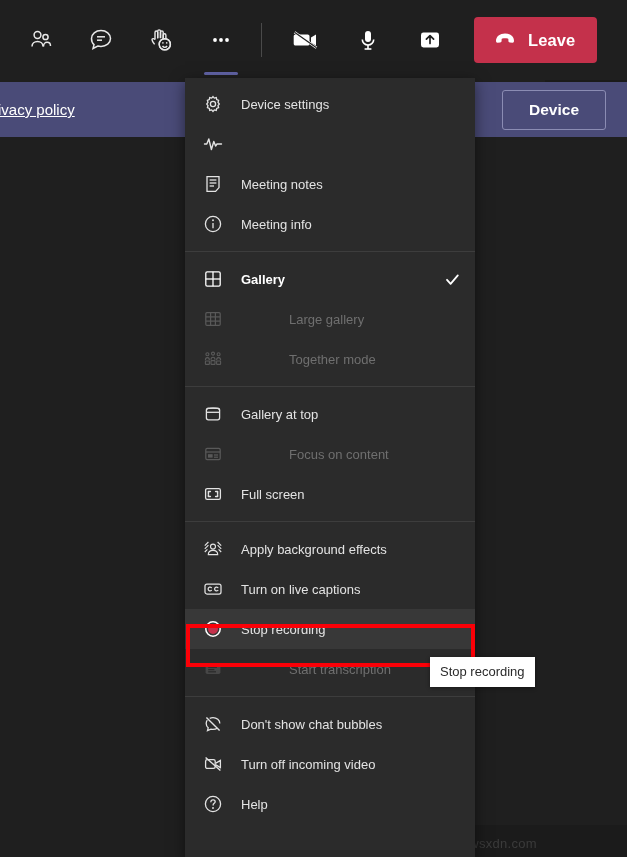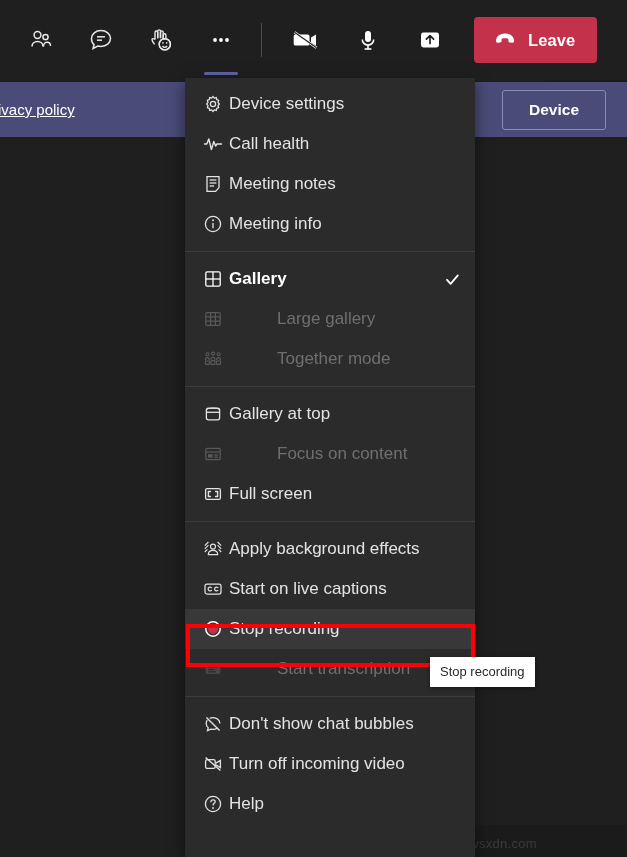--- a/index.html
+++ b/index.html
@@ -72,22 +72,22 @@
     height:40px;
     display:flex; align-items:center;
     padding:0 14px 0 18px;
     cursor:pointer;
   }
   .menu-item .mi-icon {
     width:26px; flex:0 0 26px;
     display:flex; align-items:center; justify-content:flex-start;
   }
   .menu-item .mi-label {
-    flex:1; 
-    font-size:17px; color:#e3e3e3; white-space:nowrap;
+    flex:1; margin-left:12px;
+    font-size:13px; color:#e3e3e3; white-space:nowrap;
   }
   .menu-item .mi-check {
     width:18px; display:flex; align-items:center; justify-content:center;
   }
   .menu-item.disabled { cursor:default;gap:48px; }
   .menu-item.disabled .mi-label { color:#6f6f6f; }
   .menu-item.disabled .mi-icon { opacity:.42; }
   .menu-item.selected .mi-label { color:#ffffff; font-weight:bold; }
   .menu-item.hover { background:#383838; }
   .menu-divider { height:1px; background:#3d3d3d; margin:7px 0 7px 0; }
@@ -253,21 +253,20 @@
       <span class="mi-label">Device settings</span>
       <span class="mi-check"></span>
     </div>
 
     <div class="menu-item">
       <span class="mi-icon">
         <svg width="20" height="20" viewBox="0 0 20 20" fill="none" stroke="#e3e3e3" stroke-width="1.4" stroke-linecap="round" stroke-linejoin="round">
           <path d="M1.5 10h2.3l2-5 2.6 10.5 2.4-8 1.8 4.5 1.4-2h4.5"></path>
         </svg>
       </span>
-      <span class="mi-label">Call health</span>
       <span class="mi-check"></span>
     </div>
 
     <div class="menu-item">
       <span class="mi-icon">
         <svg width="20" height="20" viewBox="0 0 20 20" fill="none" stroke="#e3e3e3" stroke-width="1.3">
           <path d="M4 2.6h12v11l-3.4 3.8H4z"></path>
           <line x1="6.6" y1="6" x2="13.4" y2="6"></line>
           <line x1="6.6" y1="9" x2="13.4" y2="9"></line>
           <line x1="6.6" y1="12" x2="11" y2="12"></line>
@@ -398,21 +397,21 @@
     </div>
 
     <div class="menu-item">
       <span class="mi-icon">
         <svg width="20" height="20" viewBox="0 0 20 20" fill="none" stroke="#e3e3e3" stroke-width="1.25">
           <rect x="2" y="5" width="16" height="10" rx="2"></rect>
           <path d="M8.4 8.6c-.5-.5-1.2-.7-1.9-.5-.9.25-1.4 1-1.4 1.9s.5 1.65 1.4 1.9c.7.2 1.4 0 1.9-.5" stroke-linecap="round"></path>
           <path d="M14.9 8.6c-.5-.5-1.2-.7-1.9-.5-.9.25-1.4 1-1.4 1.9s.5 1.65 1.4 1.9c.7.2 1.4 0 1.9-.5" stroke-linecap="round"></path>
         </svg>
       </span>
-      <span class="mi-label">Start on live captions</span>
+      <span class="mi-label">Turn on live captions</span>
       <span class="mi-check"></span>
     </div>
 
     <div class="menu-item hover">
       <span class="mi-icon">
         <svg width="20" height="20" viewBox="0 0 20 20">
           <circle cx="10" cy="10" r="7.2" fill="none" stroke="#ffffff" stroke-width="1.5"></circle>
           <circle cx="10" cy="10" r="5" fill="#c4314b"></circle>
         </svg>
       </span>

